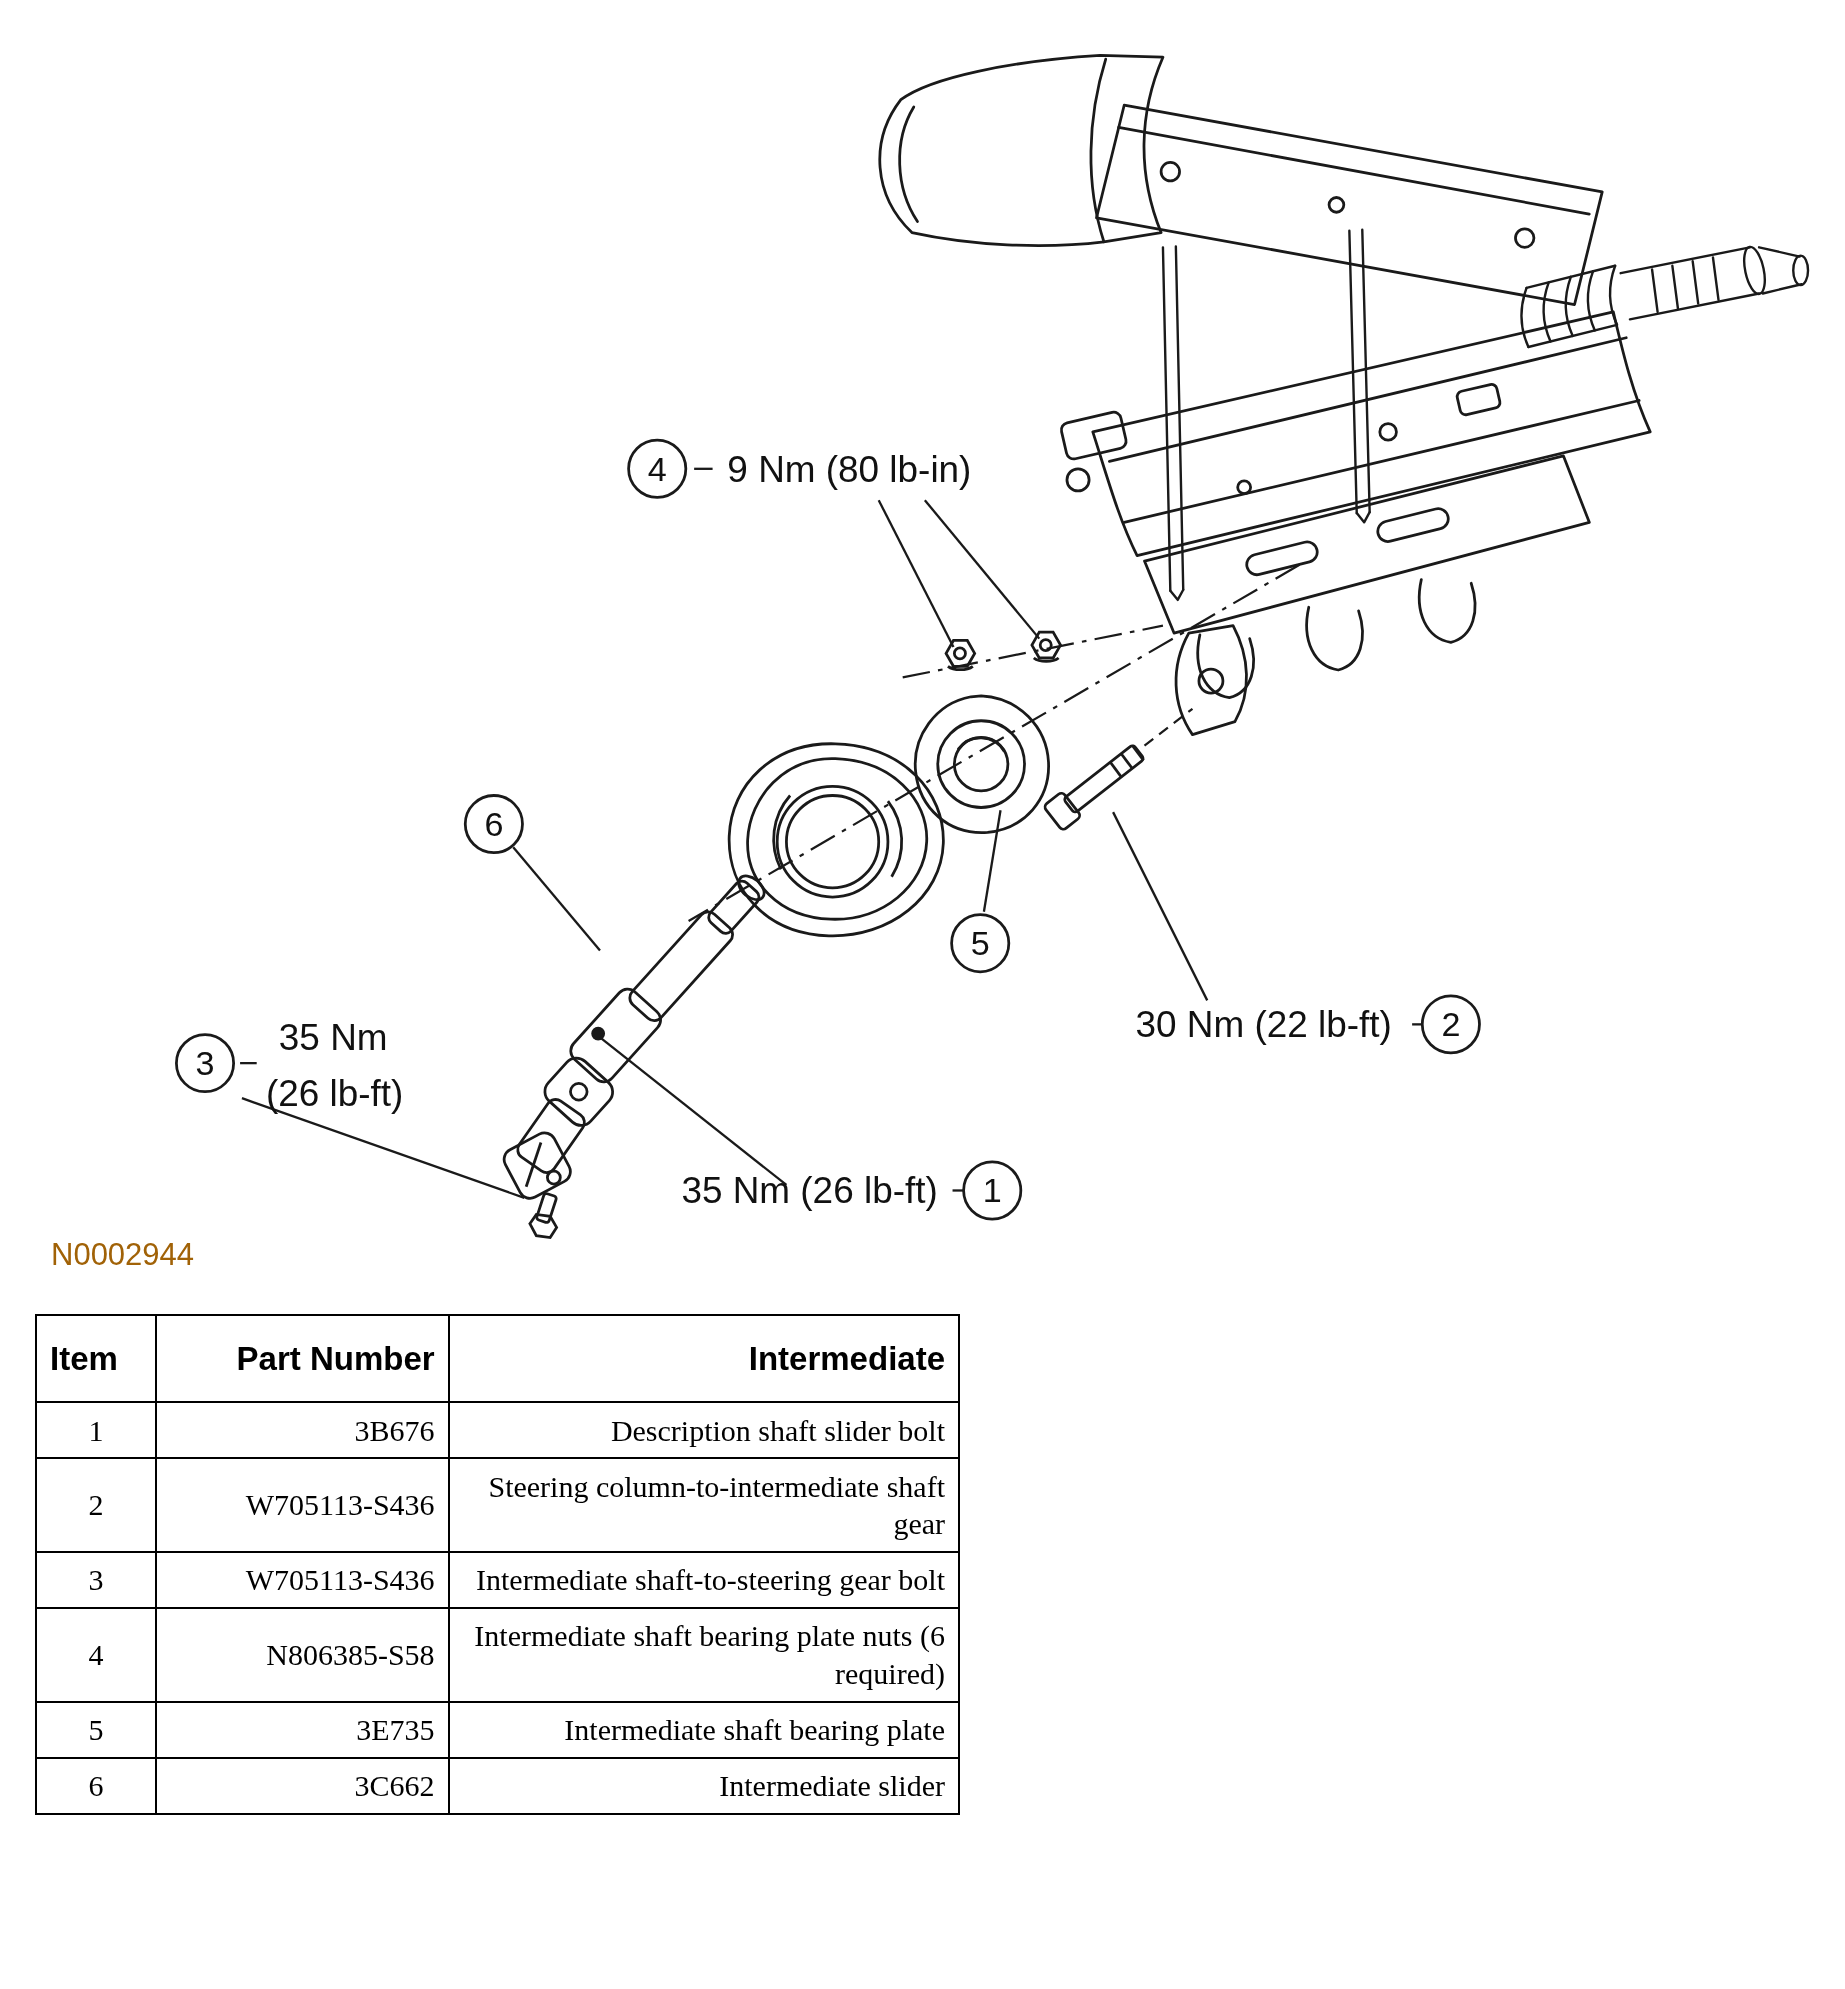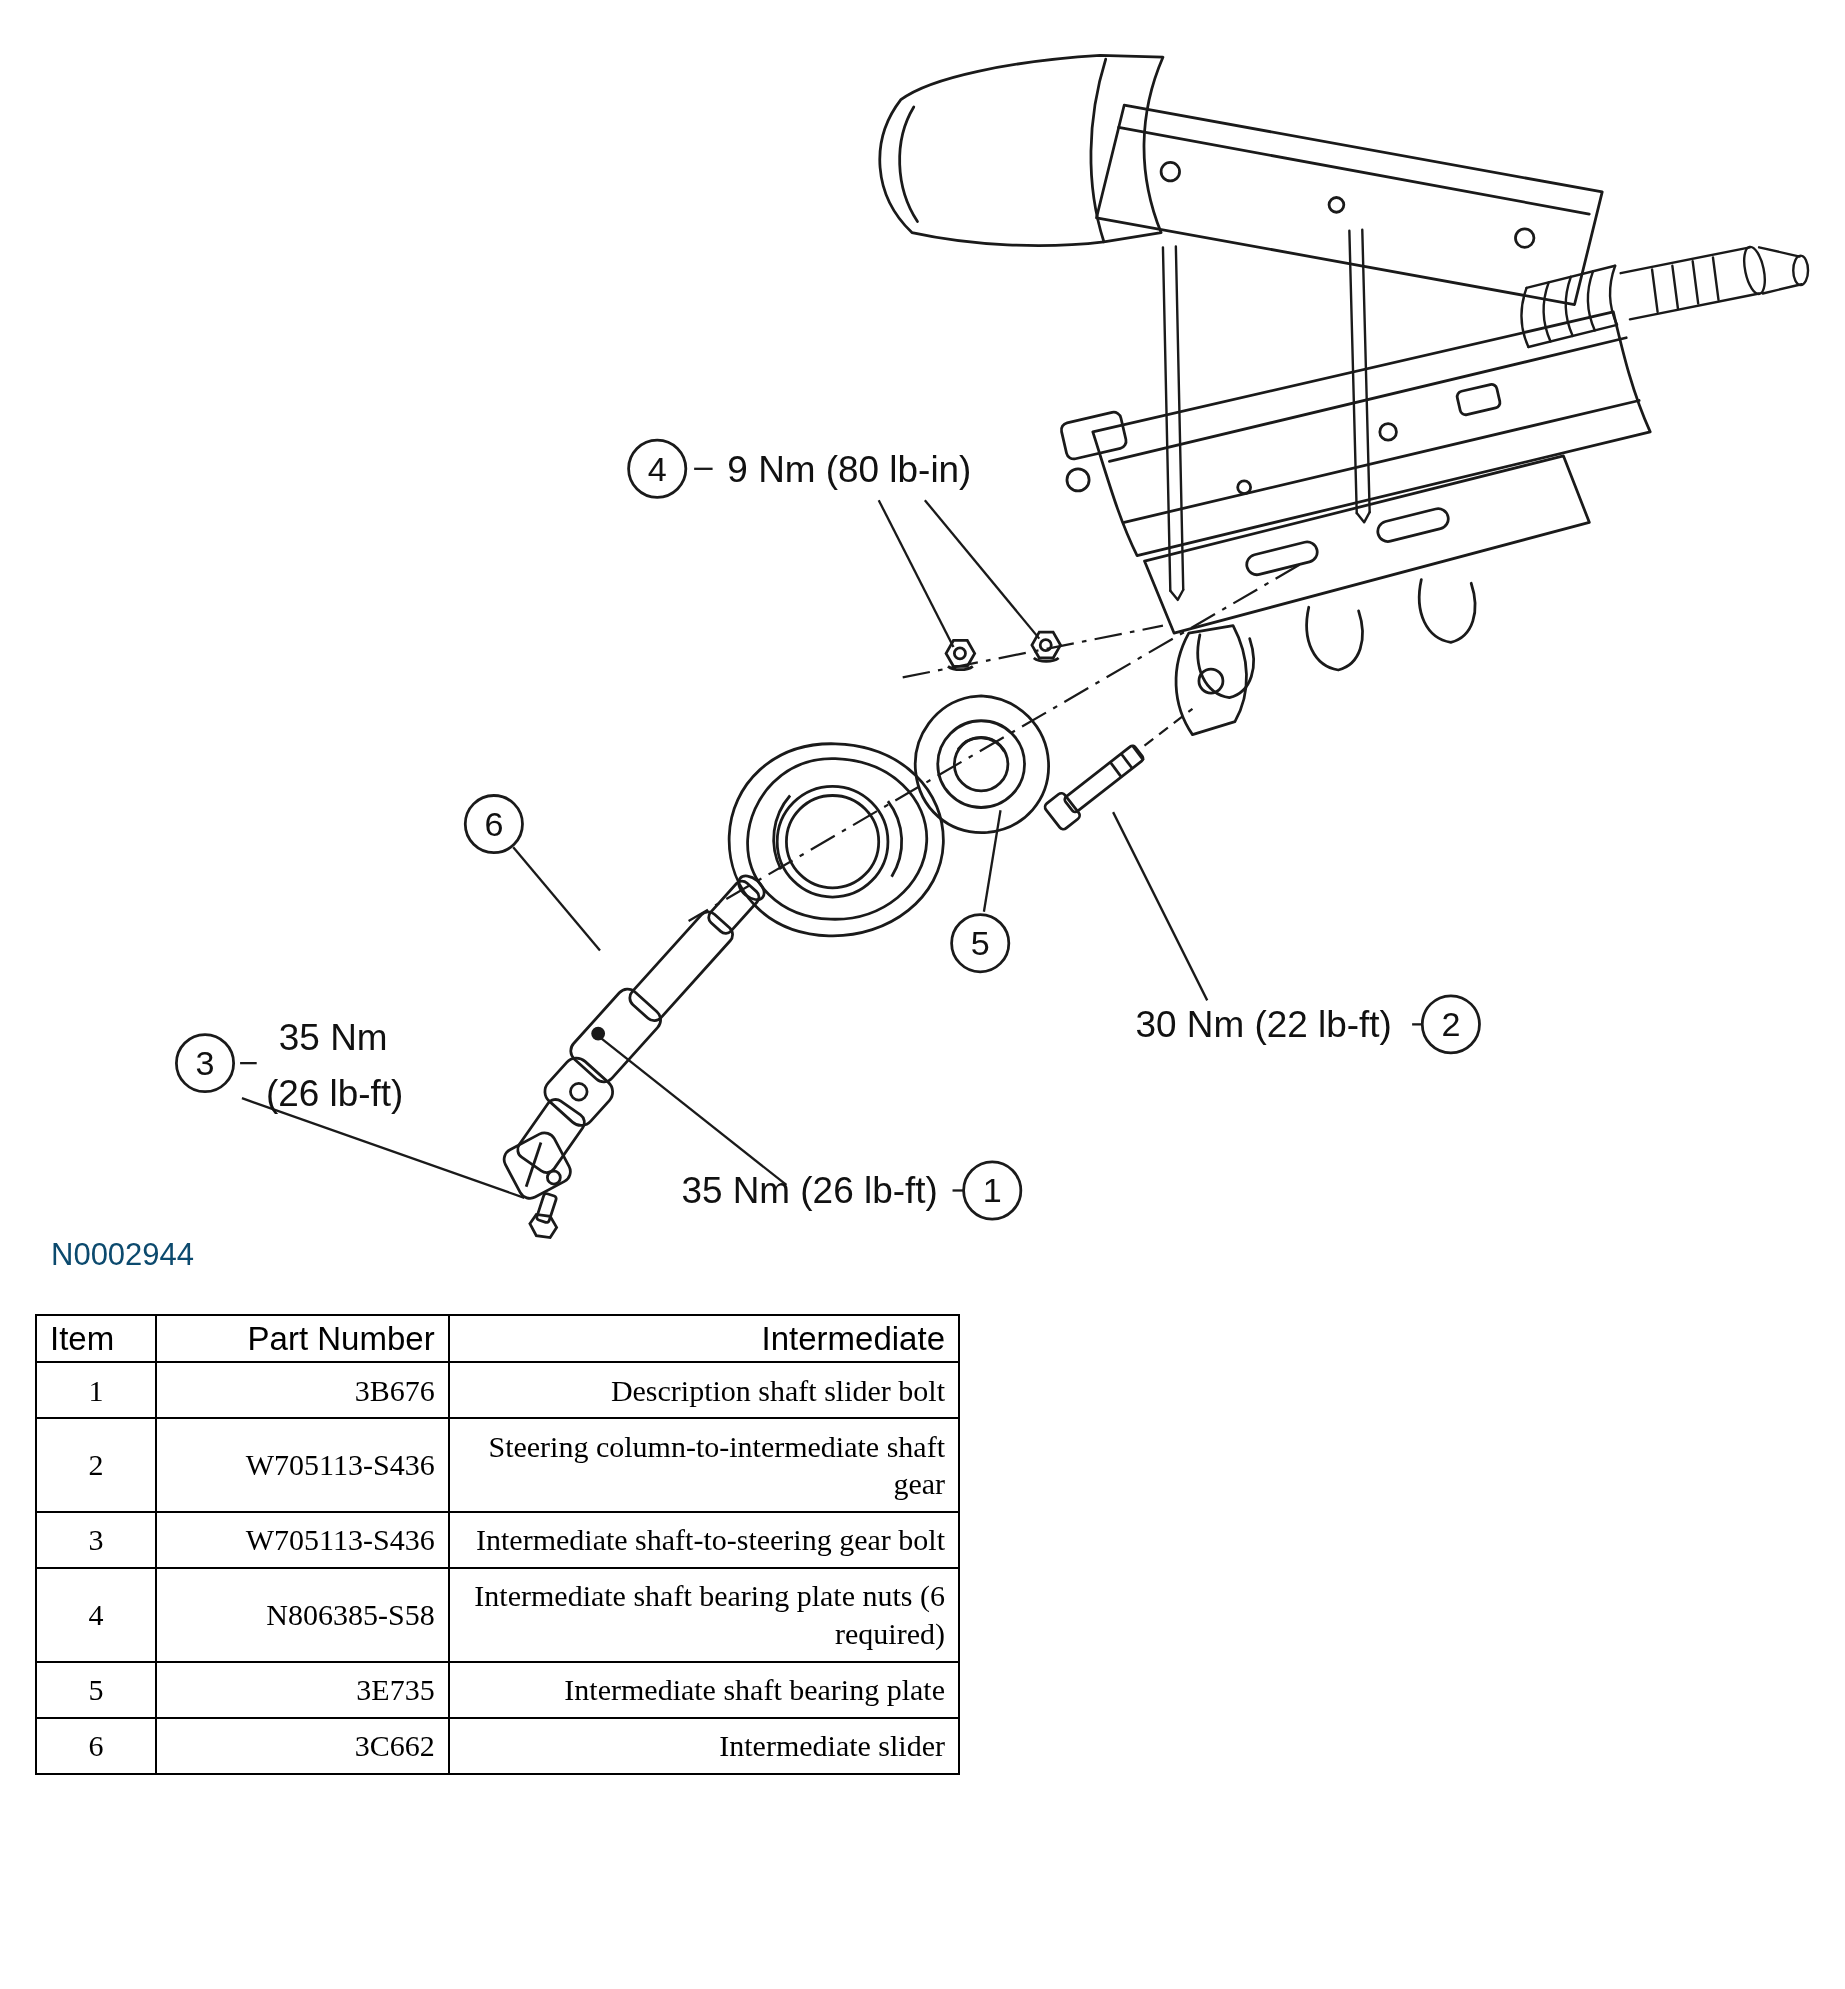--- a/index.html
+++ b/index.html
@@ -13,21 +13,21 @@
     overflow:hidden;
   }
   .diagram-wrap{position:absolute;left:0;top:0;width:1846px;height:1292px;}
   svg{display:block;}
   .fig-id{
     position:absolute;
     left:51px;
     top:1237px;
     font-family:"Liberation Sans", sans-serif;
     font-size:31px;
-    color:#0c4a6e;
+    color:#a16207;
   }
   .parts-table{
     position:absolute;
     left:35px;
     top:1314px;
     width:925px;
     border-collapse:collapse;
     font-family:"Liberation Serif", serif;
     font-size:30px;
     color:#000;
@@ -35,23 +35,23 @@
   }
   .parts-table th, .parts-table td{
     border:2.8px solid #000;
     padding:8.3px 13px;
     vertical-align:middle;
     text-align:right;
     line-height:1.25;
   }
   .parts-table th{
     font-family:"Liberation Sans", sans-serif;
-    font-weight:normal;
+    font-weight:bold;
     font-size:33px;
-    padding:2px 13px;
+    padding:22px 13px;
   }
   .parts-table th.item-h{text-align:left;}
   .parts-table td.item-c{text-align:center;}
   .col-item{width:120px;}
   .col-part{width:293px;}
   .col-desc{width:511px;}
   text{fill:#111;}
   .callout-num{
     font-family:"Liberation Sans", sans-serif;
     font-size:37px;

